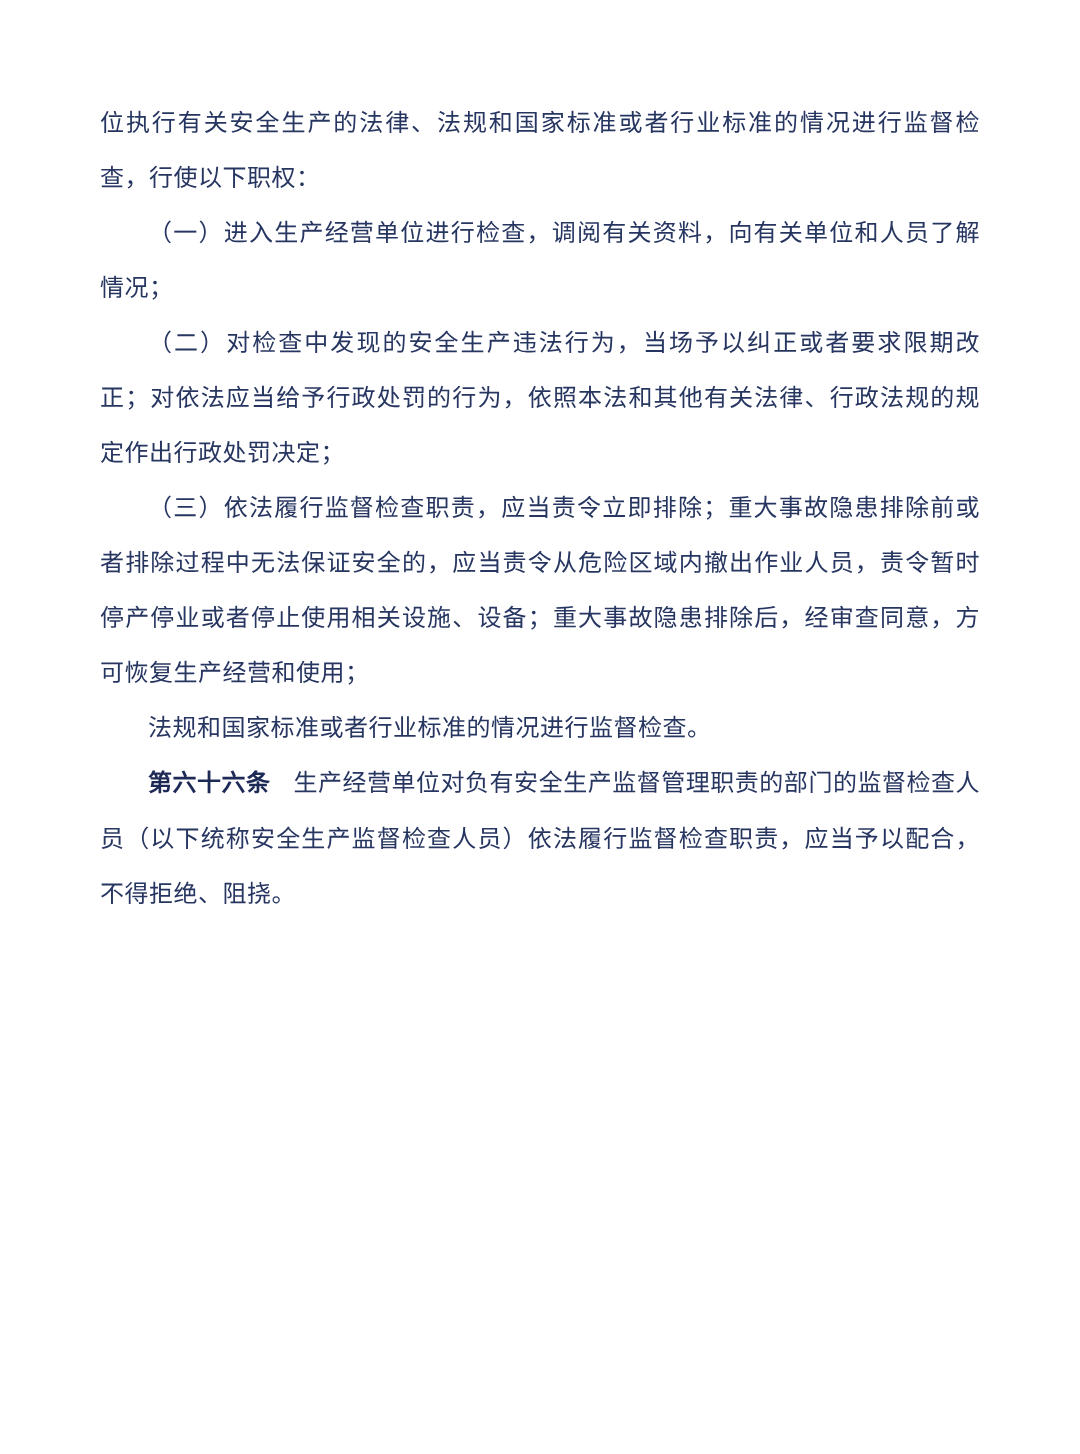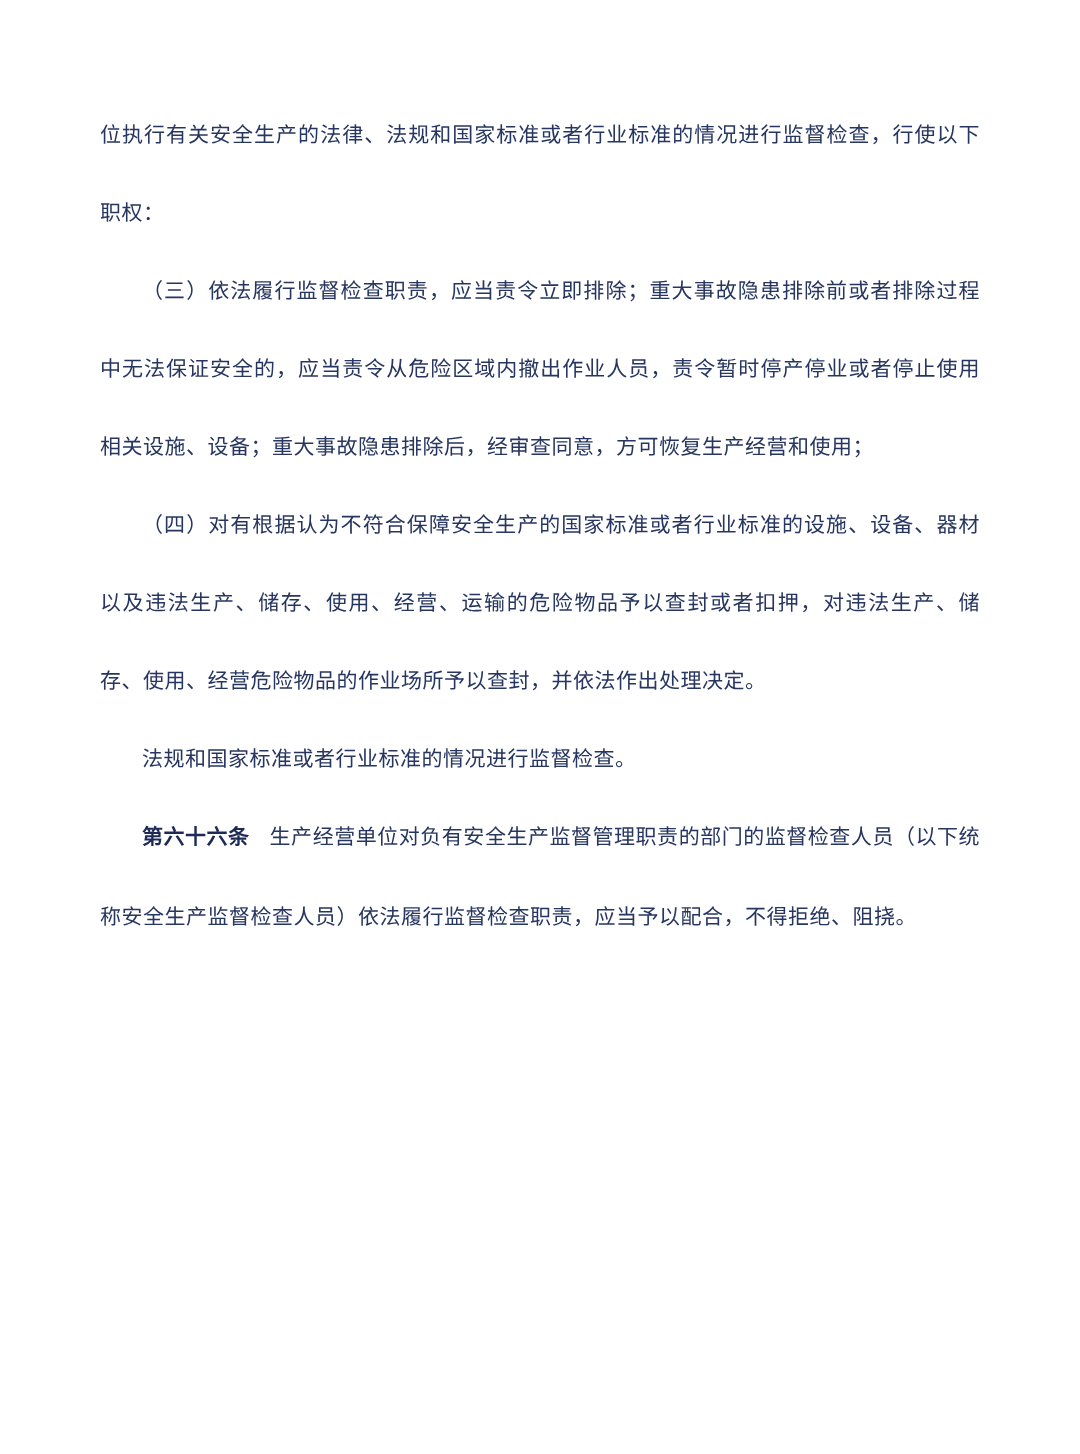--- a/index.html
+++ b/index.html
@@ -20,22 +20,22 @@
   }
   .page {
     width: 1080px;
     height: 1454px;
     background: var(--bg);
     padding: 96px 100px 0 100px;
   }
   .doc-body {
     width: 880px;
     color: var(--text);
-    font-size: 21px;
-    line-height: 78px;
+    font-size: 24px;
+    line-height: 55px;
     text-align: justify;
     letter-spacing: 0.5px;
   }
   .para {
     text-indent: 2em;
     margin: 0;
   }
   .para.no-indent {
     text-indent: 0;
   }
@@ -49,29 +49,32 @@
 </head>
 <body>
 
 <div class="page">
   <div class="doc-body">
 
     <p class="para no-indent">
       <span>位执行有关安全生产的法律、法规和国家标准或者行业标准的情况进行监督检查，行使以下职权：</span>
     </p>
 
+    <p class="para">
+      <span>（一）进入生产经营单位进行检查，调阅有关资料，向有关单位和人员了解情况；</span>
+    </p>
 
+    <p class="para">
+      <span>（二）对检查中发现的安全生产违法行为，当场予以纠正或者要求限期改正；对依法应当给予行政处罚的行为，依照本法和其他有关法律、行政法规的规定作出行政处罚决定；</span>
+    </p>
 
     <p class="para">
       <span>（三）依法履行监督检查职责，应当责令立即排除；重大事故隐患排除前或者排除过程中无法保证安全的，应当责令从危险区域内撤出作业人员，责令暂时停产停业或者停止使用相关设施、设备；重大事故隐患排除后，经审查同意，方可恢复生产经营和使用；</span>
     </p>
 
-    <p class="para">
-      <span>（四）对有根据认为不符合保障安全生产的国家标准或者行业标准的设施、设备、器材以及违法生产、储存、使用、经营、运输的危险物品予以查封或者扣押，对违法生产、储存、使用、经营危险物品的作业场所予以查封，并依法作出处理决定。</span>
-    </p>
 
     <p class="para">
       <span>法规和国家标准或者行业标准的情况进行监督检查。</span>
     </p>
 
     <p class="para">
       <strong class="article-no">第六十六条</strong><span>生产经营单位对负有安全生产监督管理职责的部门的监督检查人员（以下统称安全生产监督检查人员）依法履行监督检查职责，应当予以配合，不得拒绝、阻挠。</span>
     </p>
 
   </div>

